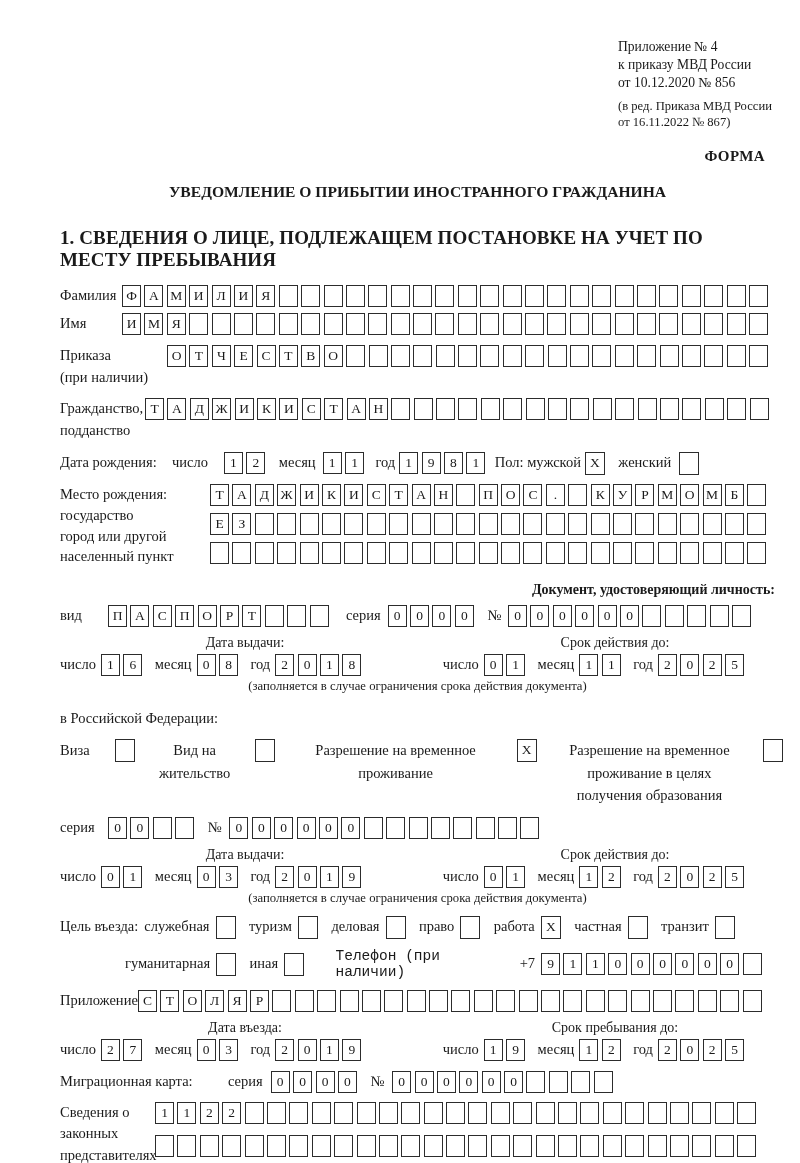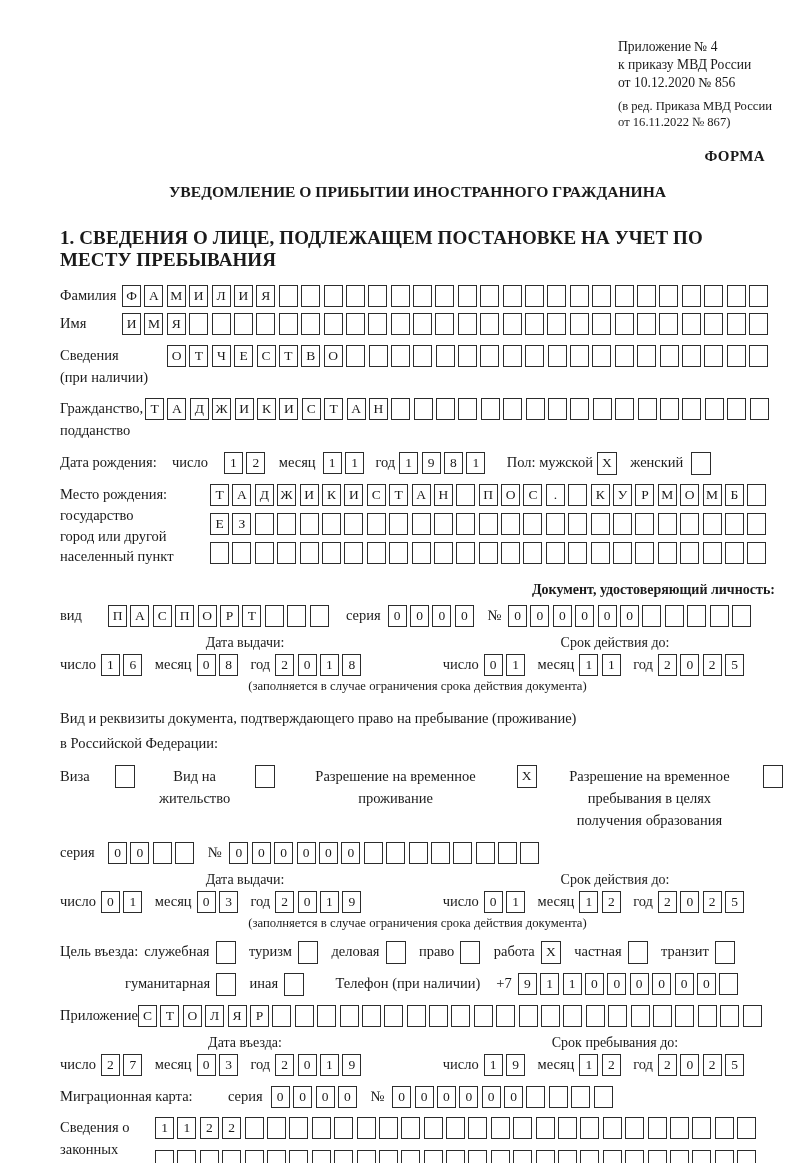--- a/index.html
+++ b/index.html
@@ -61,21 +61,21 @@
   .opts{display:flex;align-items:flex-start;margin-top:8px;}
   .opt{display:flex;align-items:flex-start;gap:17px;}
   .opt+.opt{margin-left:21px;}
   .opt .ol{text-align:center;line-height:1.55;}
   .opt .cells{margin-left:8px;}
 
   .prow{display:flex;align-items:center;margin-top:10px;}
   .prow .pl{margin-right:6px;}
   .prow .cells{margin-right:10px;}
   .indent65{margin-left:65px;}
-  .phone-label{margin-left:18px;margin-right:16px;}
+  .phone-label{margin-left:18px;margin-right:16px;font-family:Liberation Mono, monospace;}
   .plus7{margin-right:6px;}
 
   .prof-row .w78{width:78px;flex:none;}
 
   .mig-row .ml18{margin-left:18px;margin-right:8px;}
   .mig-row .ml10{margin-left:10px;margin-right:8px;}
 
   .rep-block{margin-top:9px;}
   .rep-block .label-col{width:95px;line-height:1.5;}
   .rep-block .cells{display:block;margin-bottom:11px;}
@@ -107,21 +107,21 @@
     <span class="cells"><span class="cell">Ф</span><span class="cell">А</span><span class="cell">М</span><span class="cell">И</span><span class="cell">Л</span><span class="cell">И</span><span class="cell">Я</span><span class="cell"></span><span class="cell"></span><span class="cell"></span><span class="cell"></span><span class="cell"></span><span class="cell"></span><span class="cell"></span><span class="cell"></span><span class="cell"></span><span class="cell"></span><span class="cell"></span><span class="cell"></span><span class="cell"></span><span class="cell"></span><span class="cell"></span><span class="cell"></span><span class="cell"></span><span class="cell"></span><span class="cell"></span><span class="cell"></span><span class="cell"></span><span class="cell"></span></span>
   </div>
 
   <div class="row">
     <span class="lbl w62">Имя</span>
     <span class="cells"><span class="cell">И</span><span class="cell">М</span><span class="cell">Я</span><span class="cell"></span><span class="cell"></span><span class="cell"></span><span class="cell"></span><span class="cell"></span><span class="cell"></span><span class="cell"></span><span class="cell"></span><span class="cell"></span><span class="cell"></span><span class="cell"></span><span class="cell"></span><span class="cell"></span><span class="cell"></span><span class="cell"></span><span class="cell"></span><span class="cell"></span><span class="cell"></span><span class="cell"></span><span class="cell"></span><span class="cell"></span><span class="cell"></span><span class="cell"></span><span class="cell"></span><span class="cell"></span><span class="cell"></span></span>
   </div>
 
   <div class="row-top mt10">
     <span class="lbl w107">
-      <span>Сведения</span><br>
+      <span>Приказа</span><br>
       <span>(при наличии)</span>
     </span>
     <span class="cells"><span class="cell">О</span><span class="cell">Т</span><span class="cell">Ч</span><span class="cell">Е</span><span class="cell">С</span><span class="cell">Т</span><span class="cell">В</span><span class="cell">О</span><span class="cell"></span><span class="cell"></span><span class="cell"></span><span class="cell"></span><span class="cell"></span><span class="cell"></span><span class="cell"></span><span class="cell"></span><span class="cell"></span><span class="cell"></span><span class="cell"></span><span class="cell"></span><span class="cell"></span><span class="cell"></span><span class="cell"></span><span class="cell"></span><span class="cell"></span><span class="cell"></span><span class="cell"></span></span>
   </div>
 
   <div class="row-top mt10">
     <span class="lbl w85">
       <span>Гражданство,</span><br>
       <span>подданство</span>
     </span>
@@ -129,21 +129,21 @@
   </div>
 
   <div class="row mt10">
     <span class="lbl" style="width:112px">Дата рождения:</span>
     <span class="pl" style="margin-right:16px">число</span>
     <span class="cells"><span class="cell">1</span><span class="cell">2</span></span>
     <span class="pl" style="margin:0 7px 0 10px">месяц</span>
     <span class="cells"><span class="cell">1</span><span class="cell">1</span></span>
     <span class="pl" style="margin:0 4px 0 8px">год</span>
     <span class="cells"><span class="cell">1</span><span class="cell">9</span><span class="cell">8</span><span class="cell">1</span></span>
-    <span class="pl" style="margin:0 4px 0 18px">Пол: мужской</span>
+    <span class="pl" style="margin:0 4px 0 6px">Пол: мужской</span>
     <span class="cells box"><span class="cell">X</span></span>
     <span class="pl" style="margin:0 8px 0 10px">женский</span>
     <span class="cells box"><span class="cell"></span></span>
   </div>
 
   <div class="row-top mt10">
     <div class="label-col">
       <div>Место рождения:</div>
       <div>государство</div>
       <div>город или другой</div>
@@ -185,21 +185,20 @@
         <span class="cells"><span class="cell">0</span><span class="cell">1</span></span>
       <span class="dl ml">месяц</span>
         <span class="cells"><span class="cell">1</span><span class="cell">1</span></span>
       <span class="dl ml">год</span>
         <span class="cells"><span class="cell">2</span><span class="cell">0</span><span class="cell">2</span><span class="cell">5</span></span>
     </div>
   </div>
   <div class="note">(заполняется в случае ограничения срока действия документа)</div>
 
   <div class="intro">
-    <div>Вид и реквизиты документа, подтверждающего право на пребывание (проживание)</div>
     <div>в Российской Федерации:</div>
   </div>
 
   <div class="opts">
     <div class="opt">
       <span class="ol">Виза</span>
       <span class="cells box"><span class="cell"></span></span>
     </div>
     <div class="opt">
       <span class="ol">Вид на жительство</span>
@@ -208,21 +207,21 @@
     <div class="opt">
       <span class="ol" style="width:192px">
         <span>Разрешение на временное</span><br>
         <span>проживание</span>
       </span>
       <span class="cells box"><span class="cell">X</span></span>
     </div>
     <div class="opt">
       <span class="ol" style="width:177px">
         <span>Разрешение на временное</span><br>
-        <span>пребывания в целях</span><br>
+        <span>проживание в целях</span><br>
         <span>получения образования</span>
       </span>
       <span class="cells box"><span class="cell"></span></span>
     </div>
   </div>
 
   <div class="row mt10">
     <span class="lbl" style="width:48px">серия</span>
     <span class="cells"><span class="cell">0</span><span class="cell">0</span><span class="cell"></span><span class="cell"></span></span>
     <span style="margin:0 8px 0 10px">№</span>

